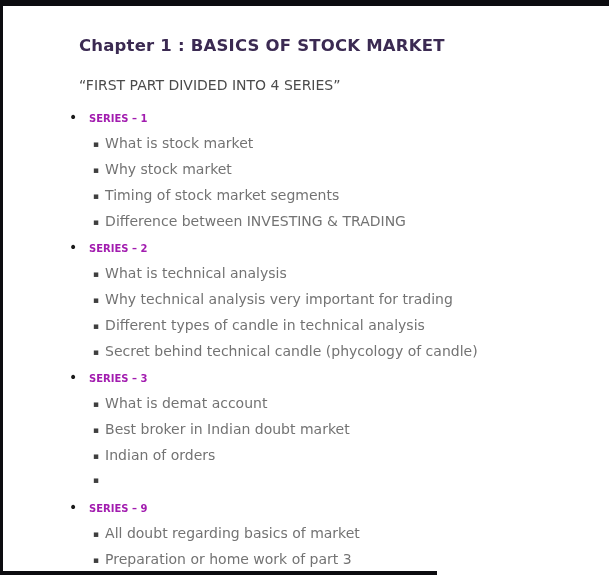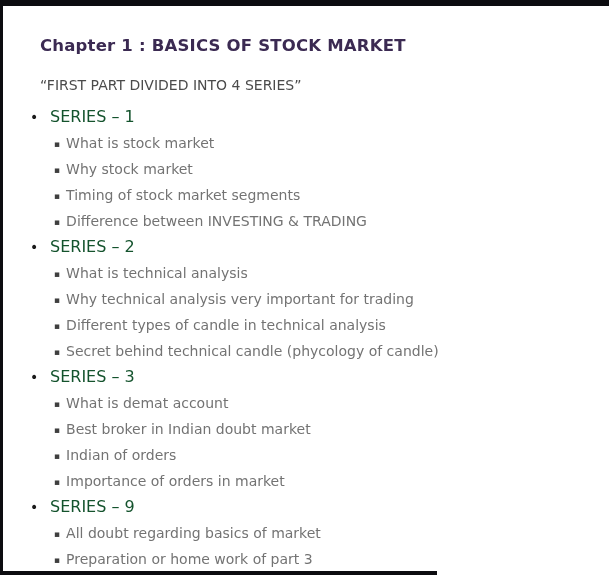--- a/index.html
+++ b/index.html
@@ -27,21 +27,21 @@
   }
   .edge-bottom {
     position: absolute; bottom: 0; left: 0;
     width: 437px; height: 4px;
     background: #0c0c10;
   }
   .content {
     position: absolute;
     top: 6px; left: 3px;
     width: 590px;
-    padding: 30px 0 0 37px;
+    padding: 30px 0 0 76px;
     box-sizing: border-box;
   }
   .doc-title {
     font-size: 16.5px;
     font-weight: 700;
     color: #3b2a52;
     letter-spacing: 0.2px;
     margin: 0 0 0 0;
   }
   .doc-subtitle {
@@ -59,23 +59,23 @@
     line-height: 26px;
   }
   .series-bullet {
     width: 20px;
     margin-left: -10px;
     color: #1a1a1a;
     font-size: 14px;
     flex: 0 0 20px;
   }
   .series-label {
-    font-size: 16px;
-    font-weight: 400;
-    color: #14532d;
+    font-size: 10px;
+    font-weight: 700;
+    color: #a21caf;
   }
   .series-item {
     display: flex;
     align-items: baseline;
     height: 26px;
     line-height: 26px;
     padding-left: 14px;
   }
   .item-bullet {
     color: #3f3f3f;
@@ -152,21 +152,20 @@
       <div class="series-item">
         <span class="item-bullet">▪</span>
         <span class="item-text">Best broker in Indian doubt market</span>
       </div>
       <div class="series-item">
         <span class="item-bullet">▪</span>
         <span class="item-text">Indian of orders</span>
       </div>
       <div class="series-item">
         <span class="item-bullet">▪</span>
-        <span class="item-text">Importance of orders in market</span>
       </div>
       <div class="series-heading">
         <span class="series-bullet">•</span>
         <span class="series-label">SERIES – 9</span>
       </div>
       <div class="series-item">
         <span class="item-bullet">▪</span>
         <span class="item-text">All doubt regarding basics of market</span>
       </div>
       <div class="series-item">

